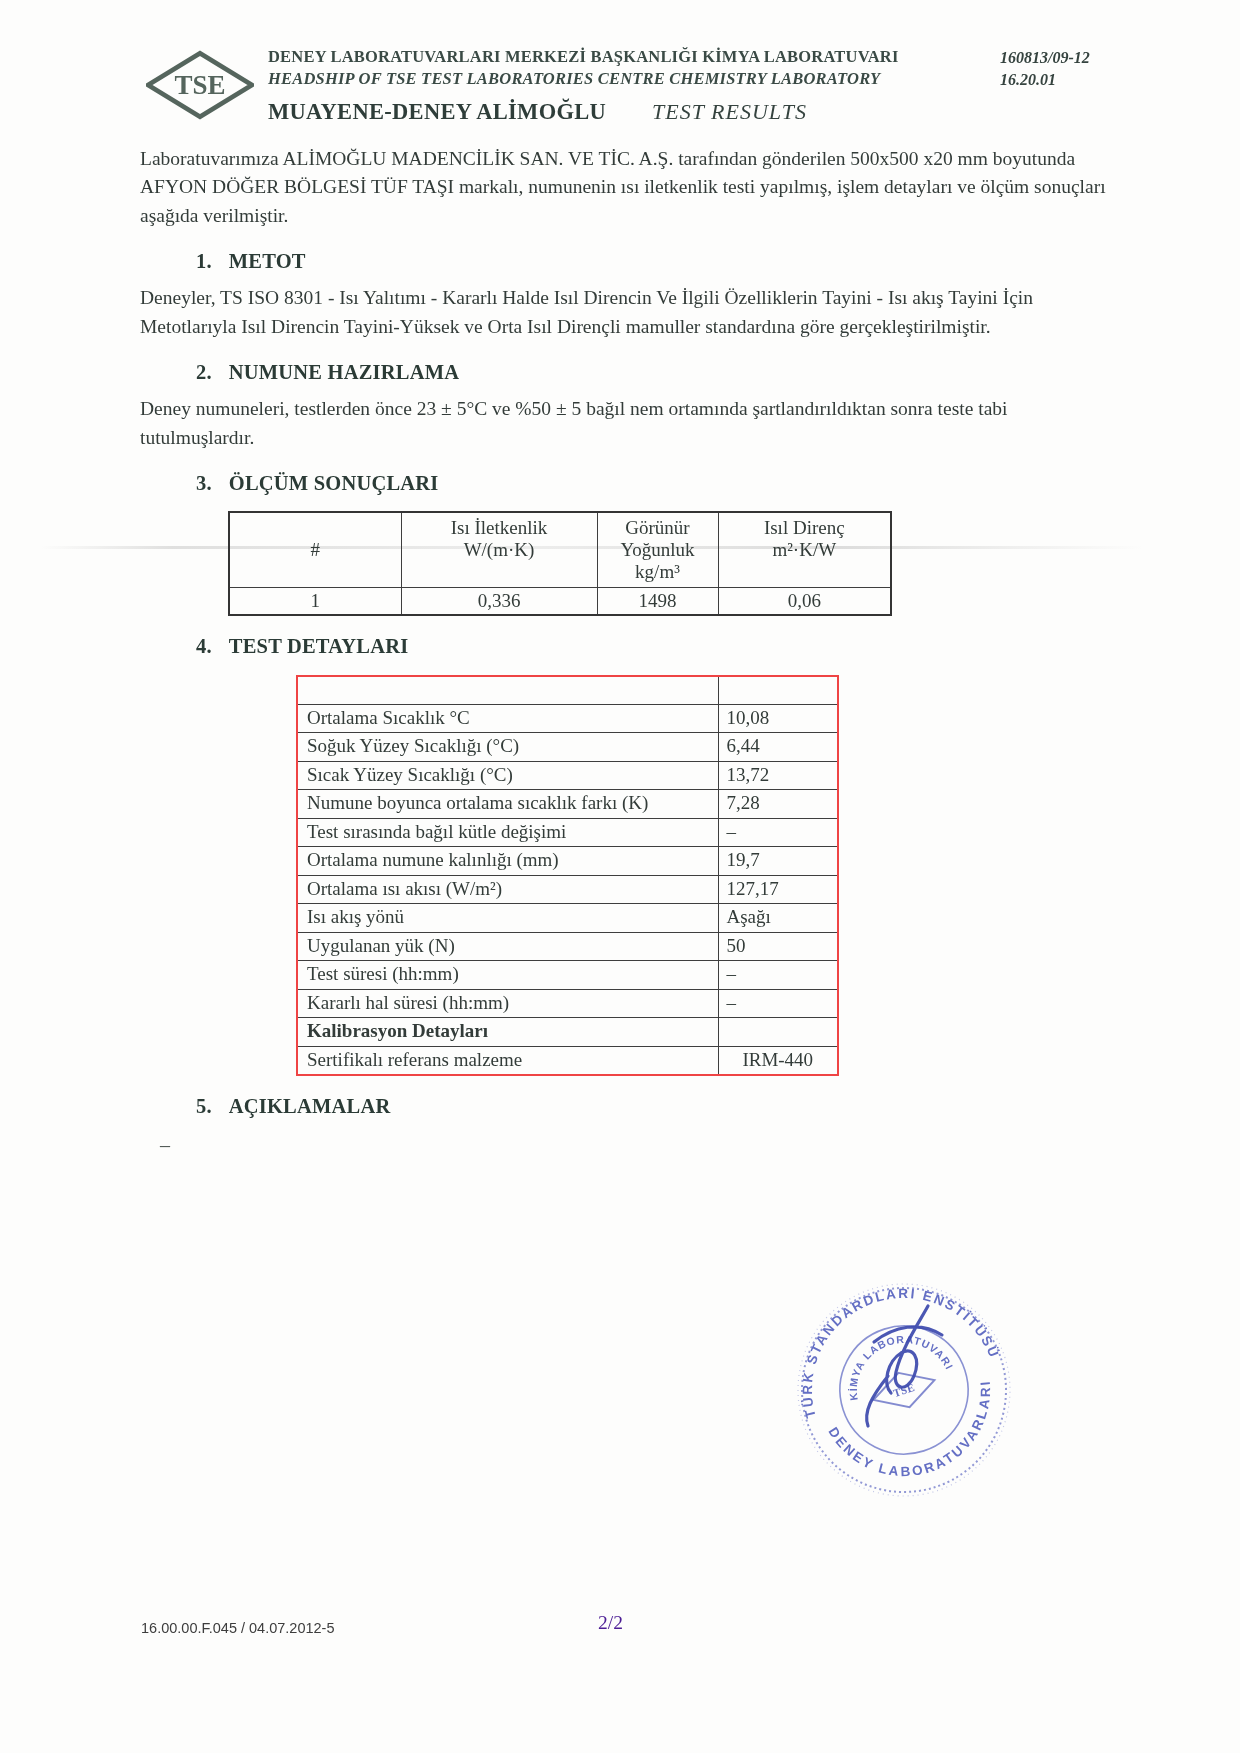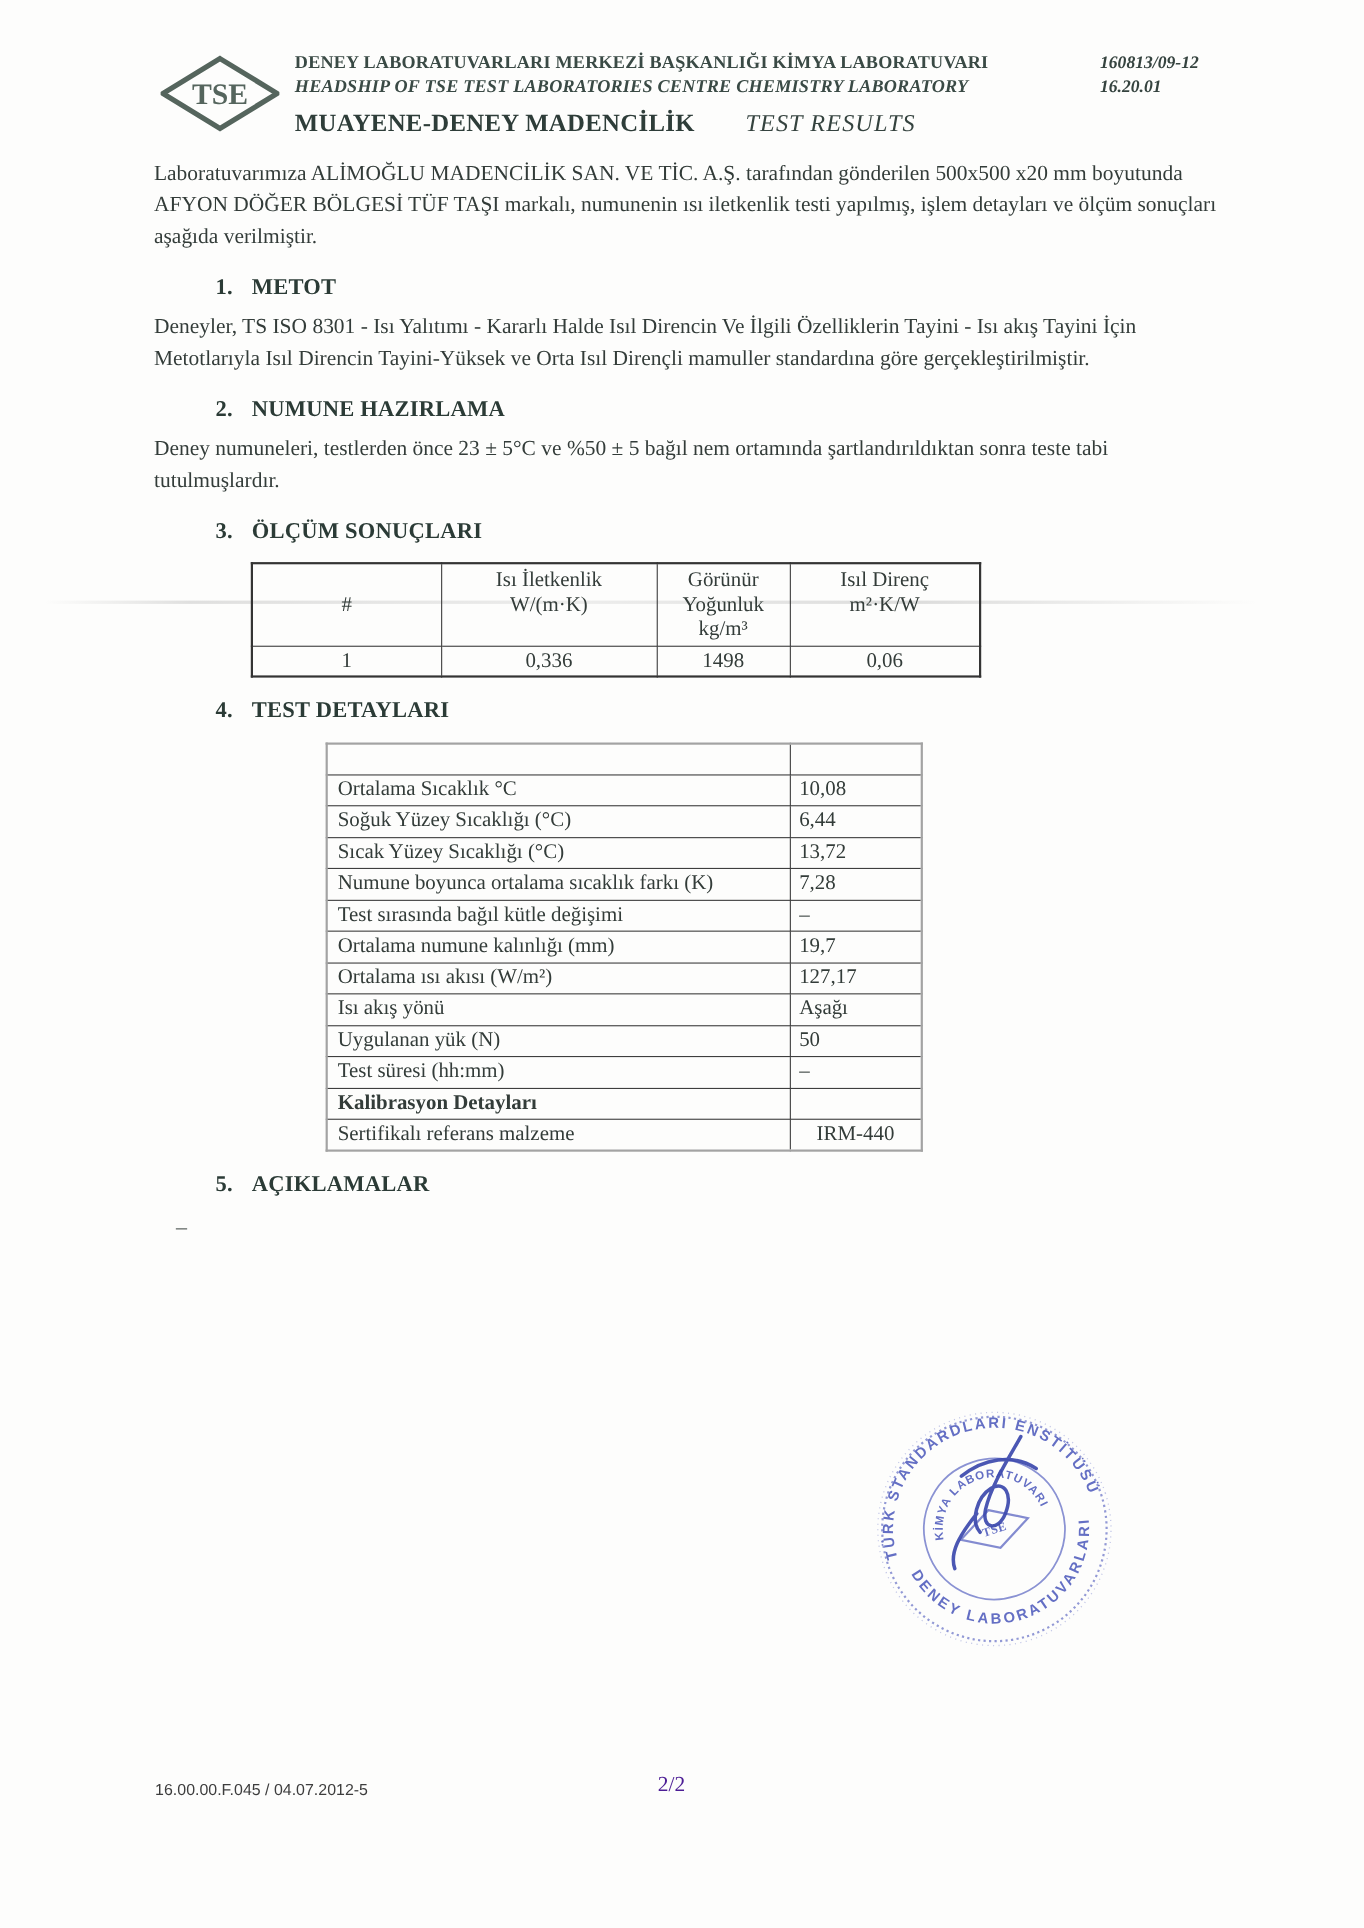--- a/index.html
+++ b/index.html
@@ -37,21 +37,21 @@
   .results-table { margin:16px 0 0 88px; width:662px; table-layout:fixed; }
   .results-table td { border:1.5px solid #3e3e3e; font-size:19px; text-align:center; vertical-align:middle; }
   .results-table { border:2px solid #343434; }
   .rt-head-cell { height:76px; }
   .rt-head-inner { display:flex; flex-direction:column; justify-content:flex-start; height:70px; padding:2px 0 1px; }
   .rt-head-center { display:flex; align-items:center; justify-content:center; height:70px; }
   .rt-c0 { width:172px; } .rt-c1 { width:196px; } .rt-c2 { width:121px; } .rt-c3 { width:173px; }
   .rt-data td { height:27px; }
 
   
-  .details-table { margin:17px 0 0 156px; width:541px; table-layout:fixed; border:2px solid #a3a3a3; }
+  .details-table { margin:17px 0 0 156px; width:541px; table-layout:fixed; border:2px solid #ef4444; }
   .details-table td { border:1.5px solid #3e3e3e; font-size:19px; vertical-align:middle; }
   .dt-label { width:421px; padding:1px 4px 2px 9px; }
   .dt-value { width:120px; padding:1px 2px 2px 8px; }
   .details-table tr { height:28.5px; }
   .dt-empty-row { height:25px; }
   .bold-row td { font-weight:bold; }
   .val-center { text-align:center; padding-left:2px; }
 
   
   .dash-note { margin:16px 0 0 20px; font-size:20px; color:#4a524f; }
@@ -85,21 +85,21 @@
 
     <div class="header-row">
       <svg class="tse-logo" viewBox="0 0 160 100">
         <polygon points="80,3 157,50 80,97 3,50" fill="none" stroke="#55655d" stroke-width="7"></polygon>
         <text x="80" y="64" text-anchor="middle" fill="#55655d" font-family="Liberation Serif, serif" font-weight="bold" font-size="40">TSE</text>
       </svg>
       <div class="header-mid">
         <div class="org-line">DENEY LABORATUVARLARI MERKEZİ BAŞKANLIĞI KİMYA LABORATUVARI</div>
         <div class="org-line en">HEADSHIP OF TSE TEST LABORATORIES CENTRE CHEMISTRY LABORATORY</div>
         <div class="title-line">
-          <span class="doc-title-tr">MUAYENE-DENEY MADENCİLİK</span>
+          <span class="doc-title-tr">MUAYENE-DENEY ALİMOĞLU</span>
           <span class="doc-title-en">TEST RESULTS</span>
         </div>
       </div>
       <div class="header-right">
         <span class="doc-no">160813/09-12</span>
         <span class="doc-code">16.20.01</span>
       </div>
     </div>
 
     <p class="para">Laboratuvarımıza ALİMOĞLU MADENCİLİK SAN. VE TİC. A.Ş. tarafından gönderilen 500x500 x20 mm boyutunda AFYON DÖĞER BÖLGESİ TÜF TAŞI markalı, numunenin ısı iletkenlik testi yapılmış, işlem detayları ve ölçüm sonuçları aşağıda verilmiştir.</p>
@@ -197,20 +197,24 @@
       <tr>
         <td class="dt-label">Isı akış yönü</td>
         <td class="dt-value">Aşağı</td>
       </tr>
       <tr>
         <td class="dt-label">Uygulanan yük (N)</td>
         <td class="dt-value">50</td>
       </tr>
       <tr>
         <td class="dt-label">Test süresi (hh:mm)</td>
+        <td class="dt-value">–</td>
+      </tr>
+      <tr>
+        <td class="dt-label">Kararlı hal süresi (hh:mm)</td>
         <td class="dt-value">–</td>
       </tr>
       <tr class="bold-row">
         <td class="dt-label">Kalibrasyon Detayları</td>
         <td class="dt-value"></td>
       </tr>
       <tr>
         <td class="dt-label">Sertifikalı referans malzeme</td>
         <td class="dt-value val-center">IRM-440</td>
       </tr>

